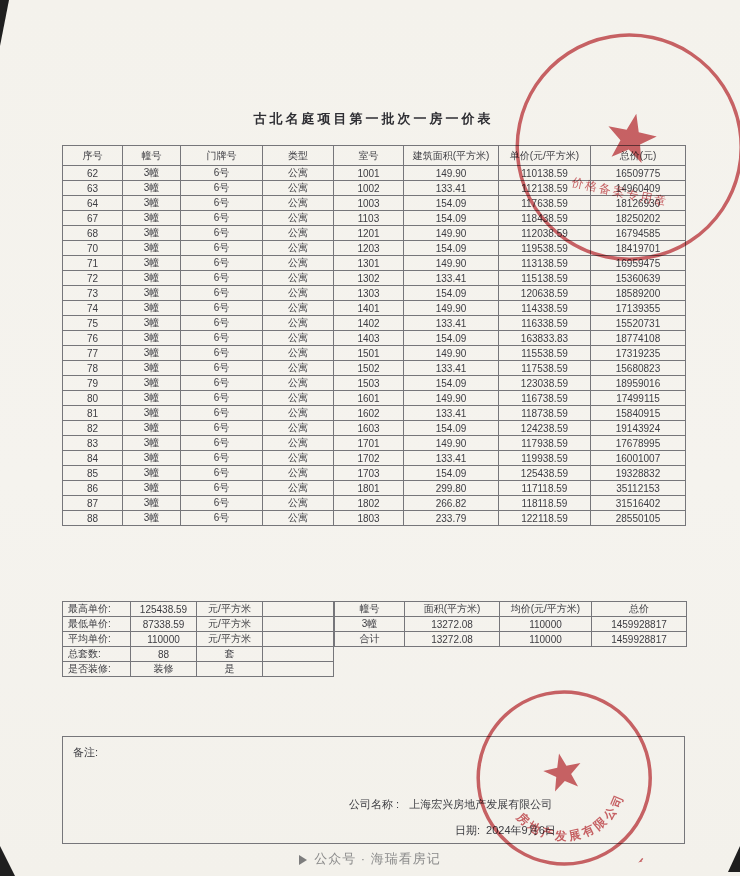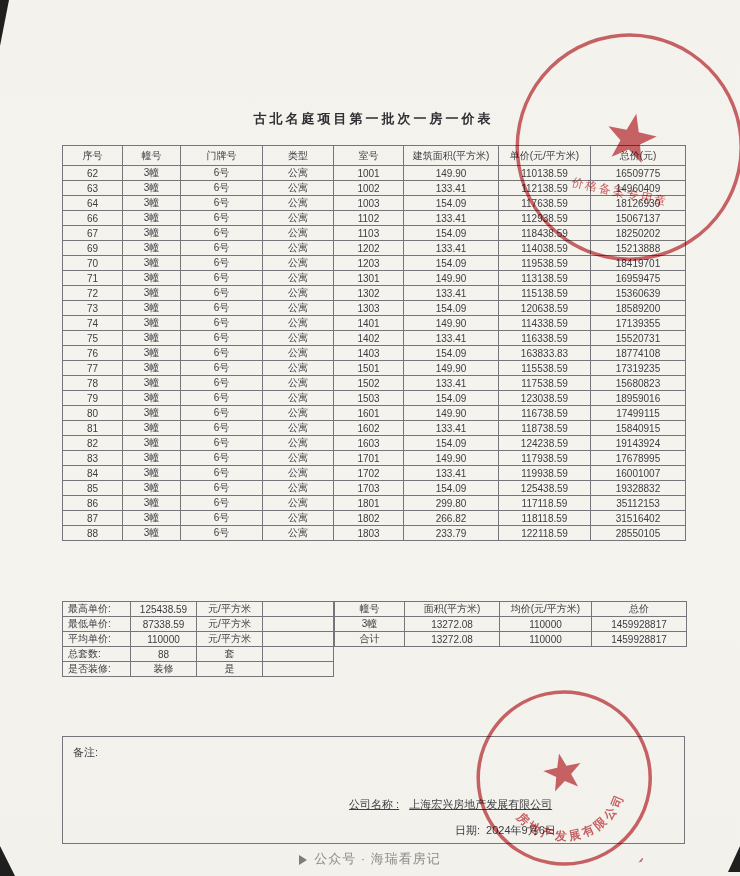--- a/index.html
+++ b/index.html
@@ -38,21 +38,21 @@
   .sum-left td { height:13px; padding:0 2px; }
   .sum-left td:first-child { text-align:left; padding-left:5px; }
   .sum-right { width:352px; }
   .sum-right th, .sum-right td { height:13px; padding:0 2px; }
 
   .notes {
     position:absolute; top:736px; left:62px; width:623px; height:108px;
     border:1px solid #76767a; font-size:11px; padding:8px 10px; line-height:15px;
   }
   .company-row { position:absolute; left:286px; top:60px; }
-  .company-row span { margin-right:10px;text-decoration:underline; }
+  .company-row span { margin-right:10px; }
   .date-row { position:absolute; left:392px; top:86px; }
   .date-row span { margin-right:6px; }
 
   .watermark {
     position:absolute; bottom:8px; left:0; width:100%;
     text-align:center; color:#8b8b8b; font-size:13px; letter-spacing:1px;
   }
   .wm-logo {
     display:inline-block; width:0; height:0; vertical-align:middle; margin-right:7px;
     border-left:8px solid #7d7d7d; border-top:5px solid transparent; border-bottom:5px solid transparent;
@@ -128,48 +128,38 @@
           <td>64</td>
           <td>3幢</td>
           <td>6号</td>
           <td>公寓</td>
           <td>1003</td>
           <td>154.09</td>
           <td>117638.59</td>
           <td>18126930</td>
         </tr>
         <tr>
-          <td>66</td>
-          <td>3幢</td>
-          <td>6号</td>
-          <td>公寓</td>
-          <td>1102</td>
-          <td>133.41</td>
-          <td>112938.59</td>
-          <td>15067137</td>
-        </tr>
-        <tr>
           <td>67</td>
           <td>3幢</td>
           <td>6号</td>
           <td>公寓</td>
           <td>1103</td>
           <td>154.09</td>
           <td>118438.59</td>
           <td>18250202</td>
         </tr>
         <tr>
-          <td>69</td>
-          <td>3幢</td>
-          <td>6号</td>
-          <td>公寓</td>
-          <td>1202</td>
-          <td>133.41</td>
-          <td>114038.59</td>
-          <td>15213888</td>
+          <td>68</td>
+          <td>3幢</td>
+          <td>6号</td>
+          <td>公寓</td>
+          <td>1201</td>
+          <td>149.90</td>
+          <td>112038.59</td>
+          <td>16794585</td>
         </tr>
         <tr>
           <td>70</td>
           <td>3幢</td>
           <td>6号</td>
           <td>公寓</td>
           <td>1203</td>
           <td>154.09</td>
           <td>119538.59</td>
           <td>18419701</td>

